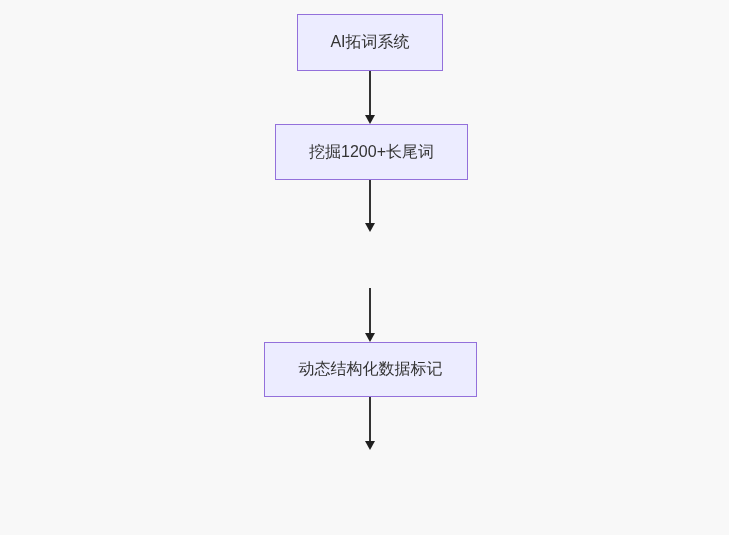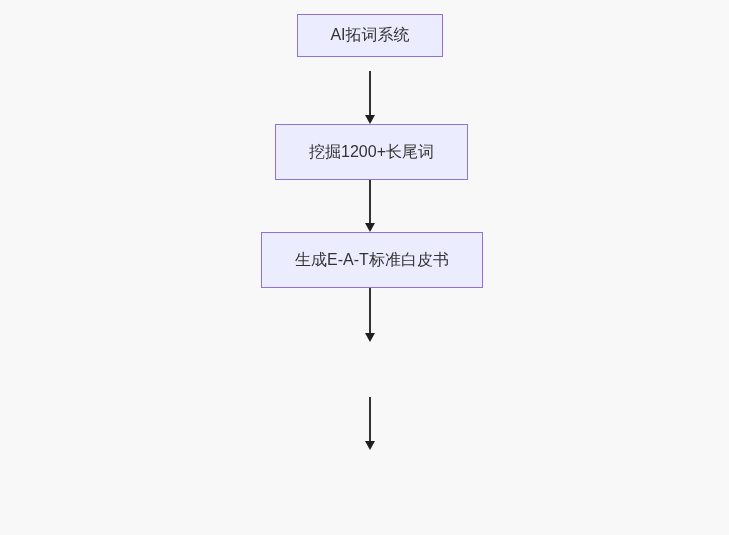--- a/index.html
+++ b/index.html
@@ -50,47 +50,47 @@
     border-left: 5px solid transparent;
     border-right: 5px solid transparent;
     border-top: 9px solid #1f1f1f;
   }
 </style>
 </head>
 <body>
 
 <div class="flowchart">
 
-  <div class="node" style="left:297px; top:14px; width:146px; height:43px;">
+  <div class="node" style="left:297px; top:14px; width:146px; height:57px;">
     <span>AI拓词系统</span>
   </div>
 
   <div class="arrow" style="top:71px; height:53px;">
     <div class="arrow-line"></div>
     <div class="arrow-head"></div>
   </div>
 
   <div class="node" style="left:275px; top:124px; width:193px; height:56px;">
     <span>挖掘1200+长尾词</span>
   </div>
 
   <div class="arrow" style="top:180px; height:52px;">
     <div class="arrow-line"></div>
     <div class="arrow-head"></div>
   </div>
 
-  <div class="node" style="left:261px; top:232px; width:222px; height:56px;">
-    <span>生成E-A-T标准白皮书</span>
-  </div>
 
   <div class="arrow" style="top:288px; height:54px;">
     <div class="arrow-line"></div>
     <div class="arrow-head"></div>
   </div>
 
+  <div class="node" style="left:264px; top:342px; width:213px; height:55px;">
+    <span>动态结构化数据标记</span>
+  </div>
 
   <div class="arrow" style="top:397px; height:53px;">
     <div class="arrow-line"></div>
     <div class="arrow-head"></div>
   </div>
 
 
 </div>
 
 </body></html>

